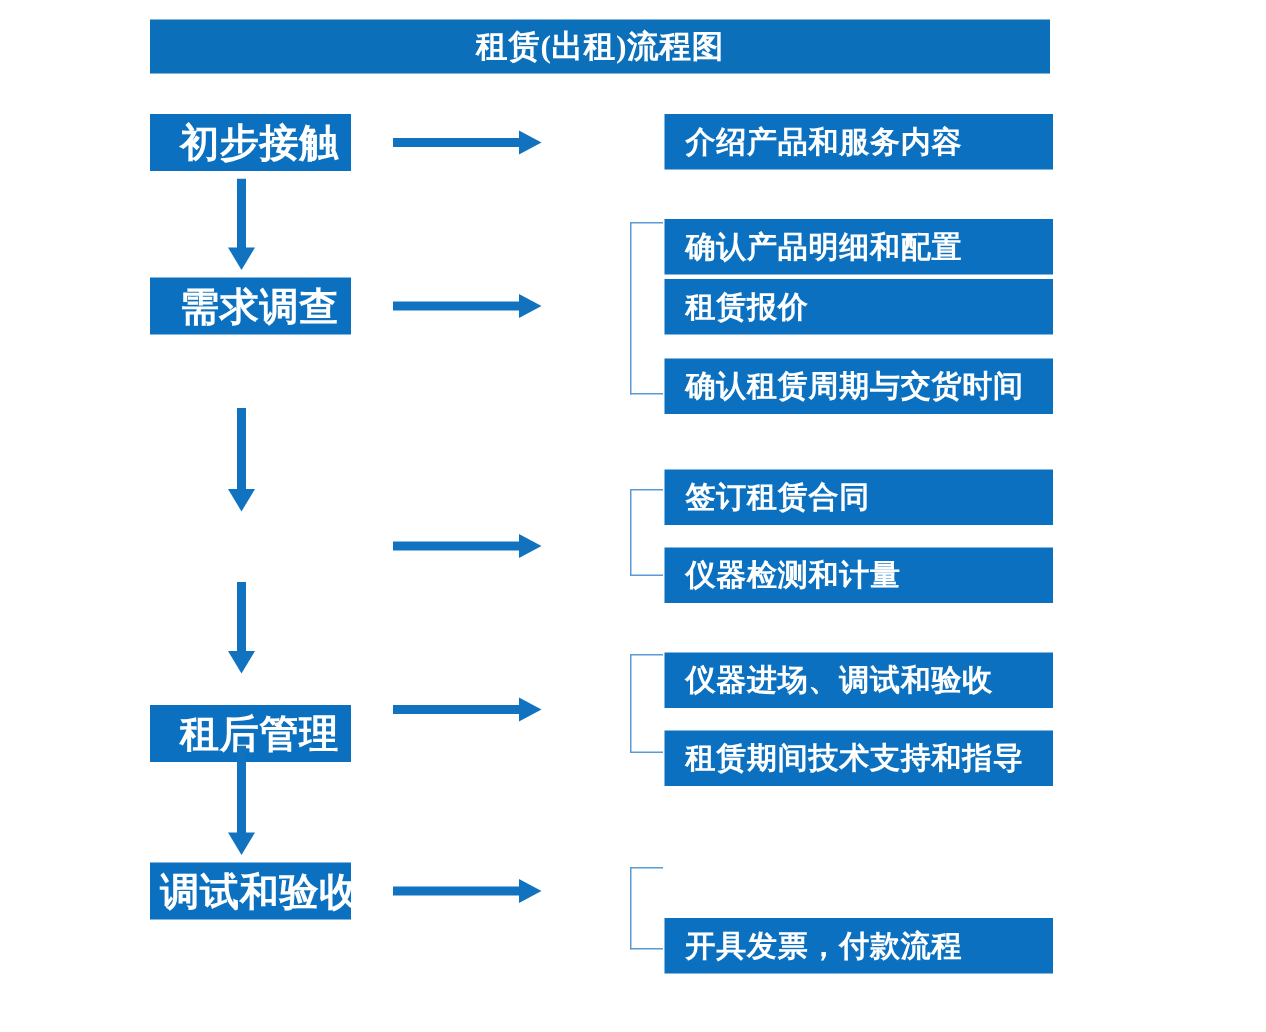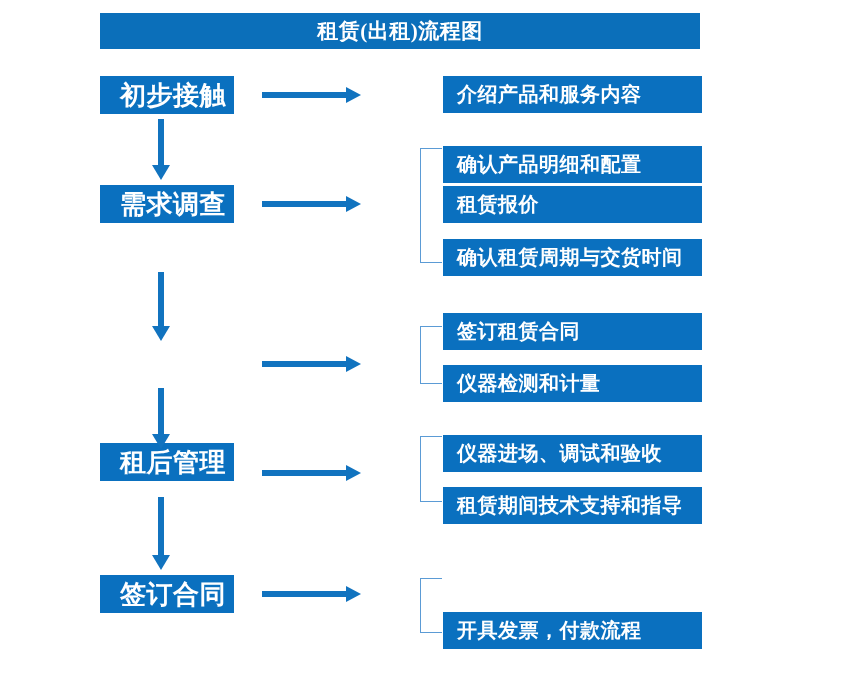--- a/index.html
+++ b/index.html
@@ -75,22 +75,22 @@
 </style>
 </head>
 <body>
 
 <div id="canvas">
 
   <div class="box title-bar">租赁(出租)流程图</div>
 
   <div class="box stage-box" style="top:76px;">初步接触</div>
   <div class="box stage-box" style="top:185px;">需求调查</div>
-  <div class="box stage-box" style="top:443px;">租后管理</div>
-  <div class="box stage-box" style="top:575px;">签订合同</div>
+  <div class="box stage-box" style="top:470px;">租后管理</div>
+  <div class="box stage-box" style="top:575px;">调试和验收</div>
 
   <div class="v-arrow" style="left:151px; top:119px; height:62px;">
     <svg width="20" height="62" viewBox="0 0 20 62">
       <rect x="7" y="0" width="6" height="48" fill="#1173bf"></rect>
       <polygon points="1,46 19,46 10,61" fill="#1173bf"></polygon>
     </svg>
   </div>
   <div class="v-arrow" style="left:151px; top:272px; height:70px;">
     <svg width="20" height="70" viewBox="0 0 20 70">
       <rect x="7" y="0" width="6" height="56" fill="#1173bf"></rect>

